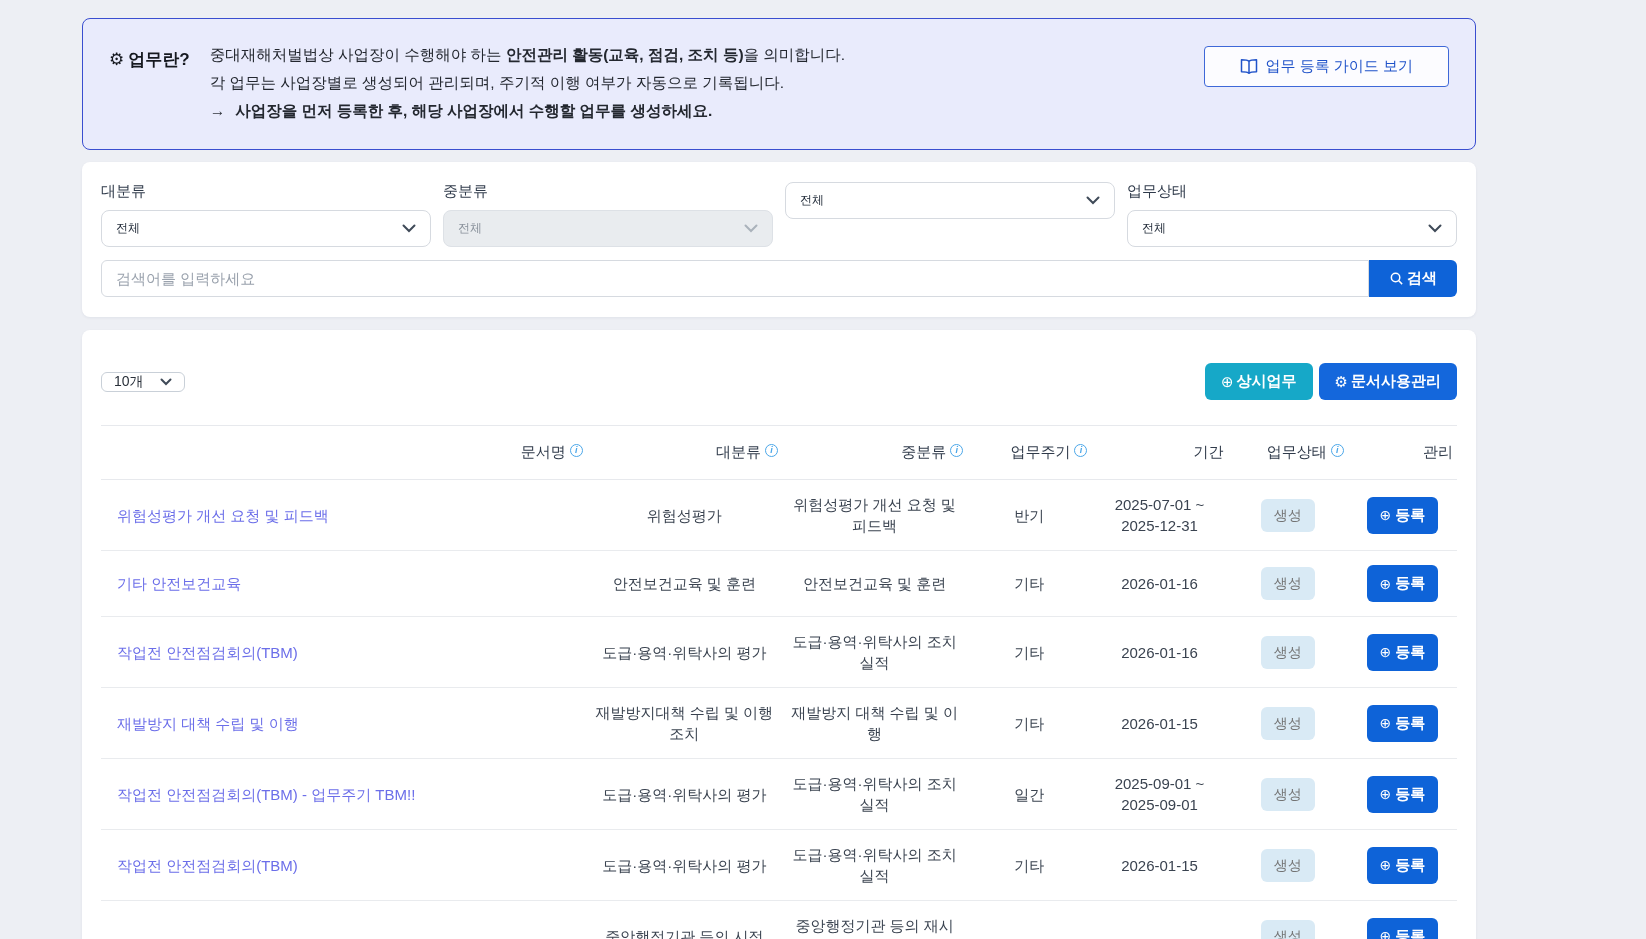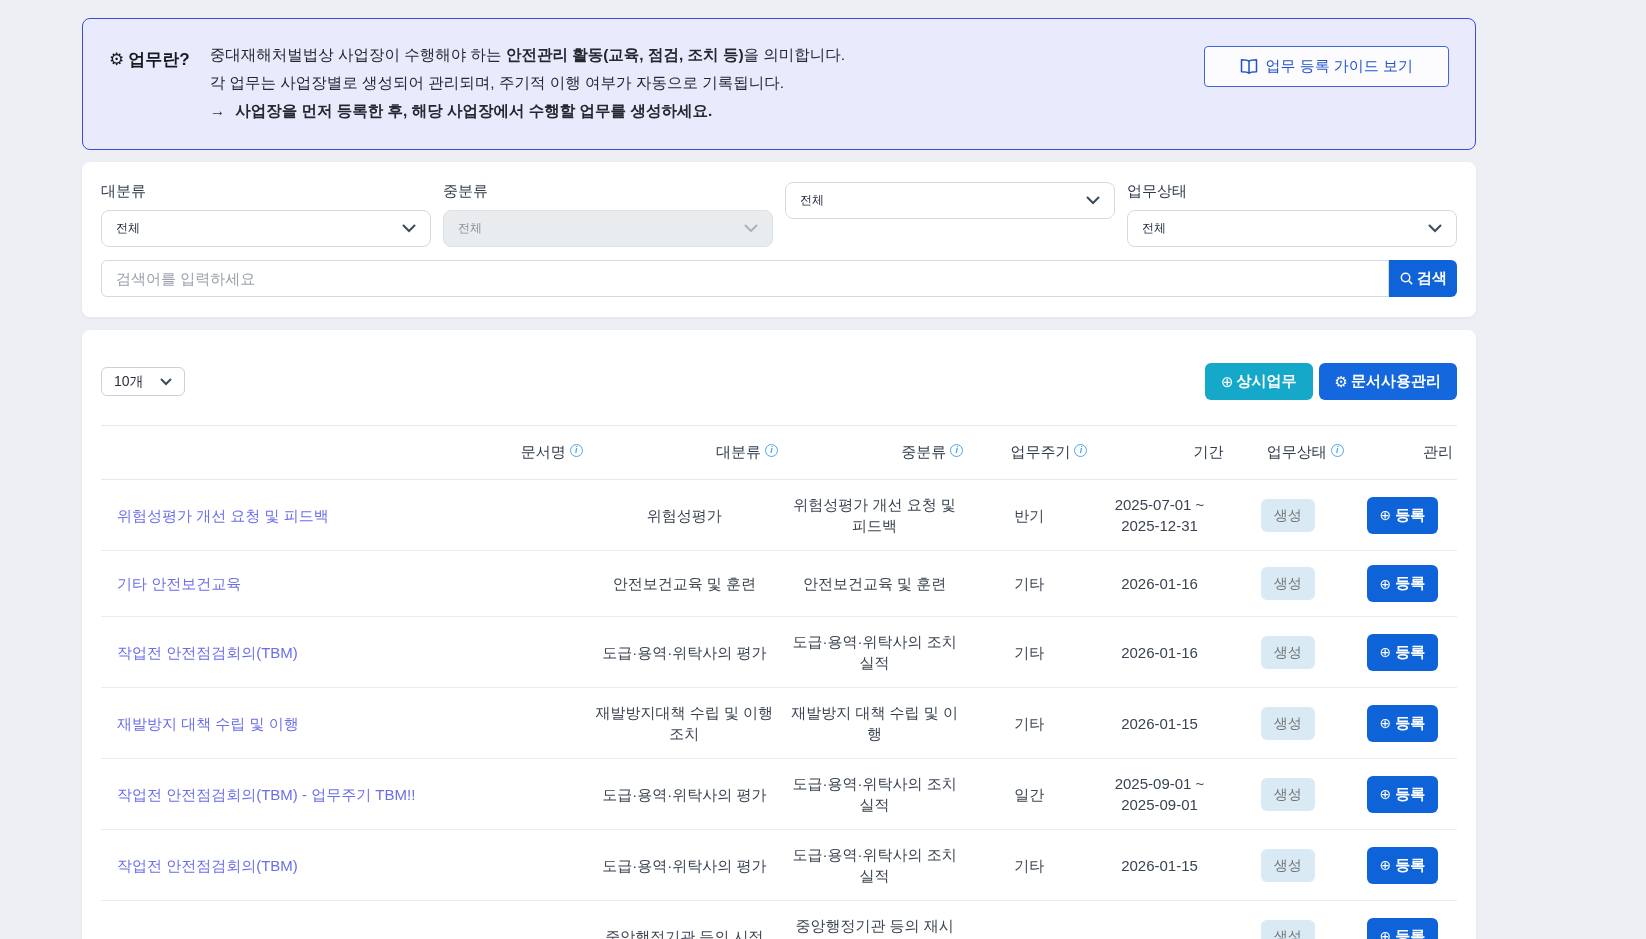--- a/index.html
+++ b/index.html
@@ -68,38 +68,38 @@
   .select-box.disabled { background:#e9ecef; color:#8a929c; cursor:default; border-color:#dde1e6; }
   .chev svg { display:block; }
   .search-row { display:flex; margin-top:13px; }
   .search-input {
     flex:1; height:37px; border:1px solid #d6dae0; border-radius:6px 0 0 6px;
     padding:7px 14px; font-size:15px; color:#1f2937; outline:none;
     font-family:inherit;
   }
   .search-input::placeholder { color:#9aa2ad; }
   .search-btn {
-    width:68px; height:37px; background:#0e63d8; color:#fff;
+    width:88px; height:37px; background:#0e63d8; color:#fff;
     border:none; border-radius:0 6px 6px 0; font-size:15px; font-weight:700;
     display:flex; align-items:center; justify-content:center; gap:3px;
     cursor:pointer; font-family:inherit;
   }
 
   
   .main-card {
     margin-top:13px;
     background:#ffffff;
     border-radius:8px 8px 0 0;
     box-shadow:0 1px 3px rgba(20,30,60,0.06);
     padding:33px 19px 0 19px;
     min-height:614px;
   }
   .toolbar { display:flex; justify-content:space-between; align-items:center; }
   .pagesize-select {
-    width:84px; height:29px; border:1px solid #c9d0d8; border-radius:6px;
+    width:84px; height:20px; border:1px solid #c9d0d8; border-radius:6px;
     background:#fff; display:flex; align-items:center; justify-content:space-between;
     padding:0 12px; font-size:14px; color:#29303a; cursor:pointer;
   }
   .toolbar-right { display:flex; gap:6px; }
   .btn-pill {
     border:none; border-radius:6px; color:#fff; font-weight:700;
     font-size:15px; padding:9px 16px; display:flex; align-items:center; gap:3px;
     cursor:pointer; font-family:inherit;
   }
   .btn-teal { background:#16a8c8; }

